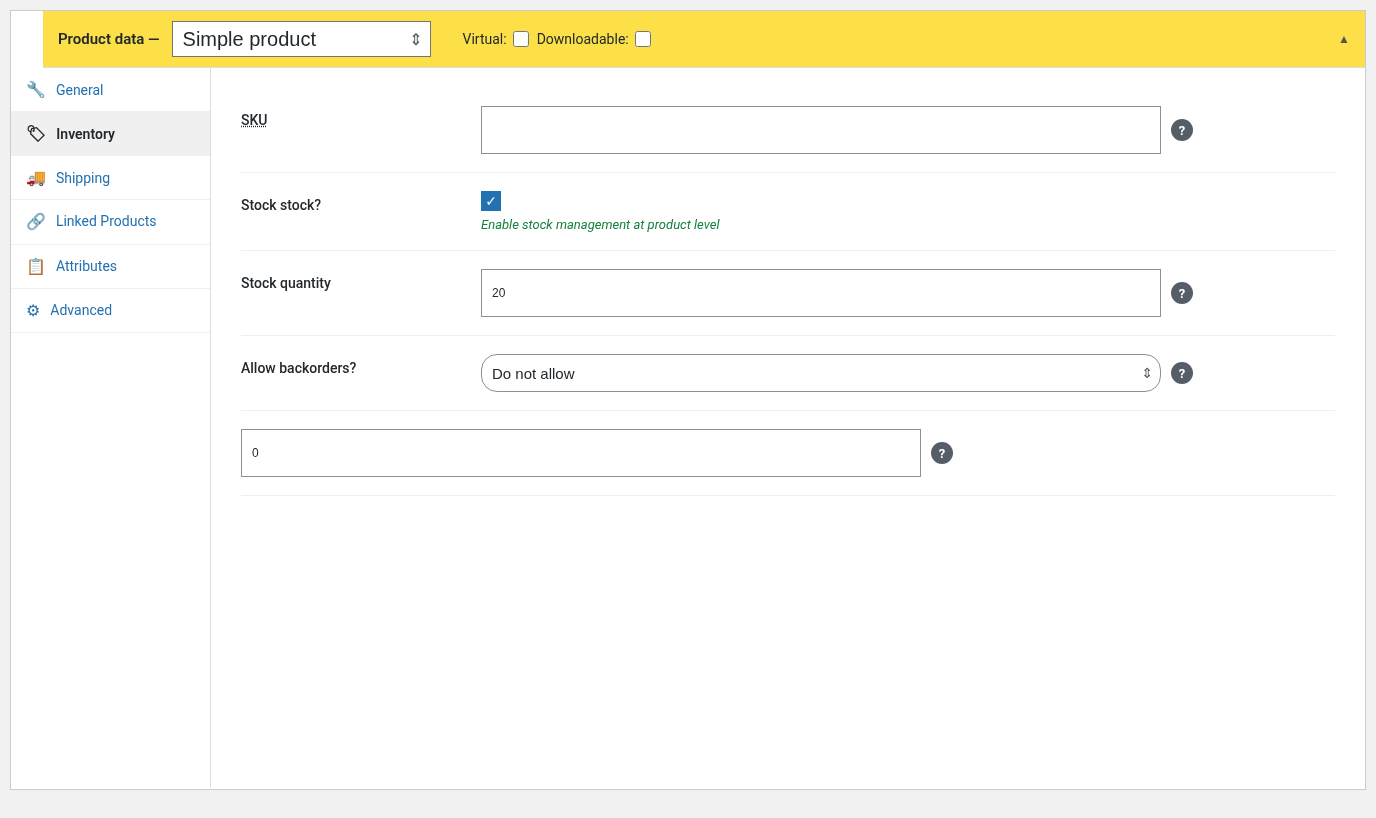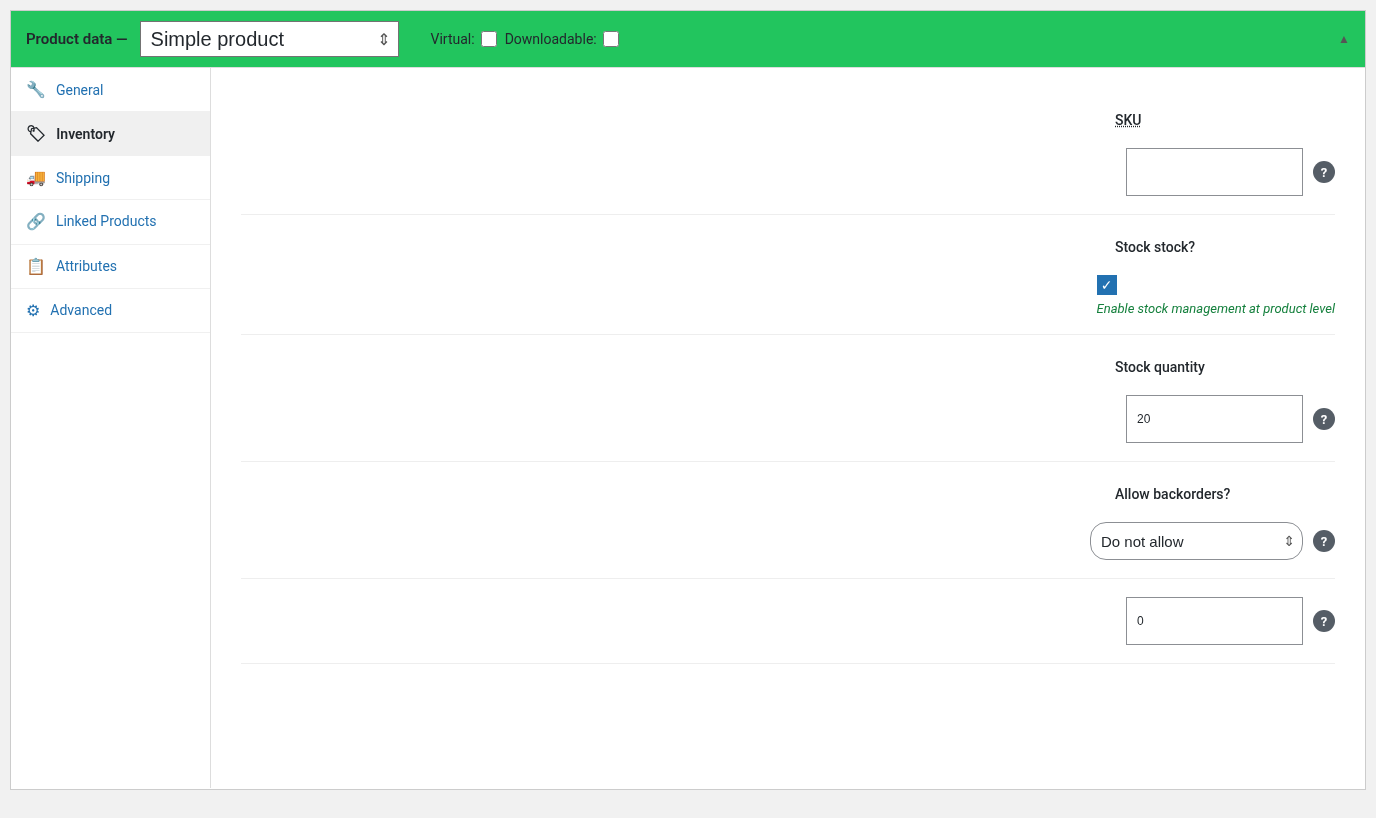--- a/index.html
+++ b/index.html
@@ -13,22 +13,23 @@
       background: #fff;
       border: 1px solid #ccc;
       margin: 10px;
       min-height: 780px;
     }
     .product-data-header {
       display: flex;
       align-items: center;
       padding: 10px 15px;
       border-bottom: 1px solid #ddd;
-      background: #22c55e;
+      background: #fde047;
       gap: 12px;
+      margin-left: 32px;
     }
     .product-data-title {
       font-size: 15px;
       font-weight: 600;
       color: #23282d;
       white-space: nowrap;
     }
     .product-type-select-wrapper {
       position: relative;
       display: inline-block;
@@ -109,25 +110,24 @@
       font-size: 16px;
       flex-shrink: 0;
     }
     .main-content {
       flex: 1;
       padding: 20px 30px;
       background: #fff;
     }
     .field-row {
       display: flex;
-      align-items: flex-end;
+      align-items: flex-start;
       padding: 18px 0;
       border-bottom: 1px solid #eee;
       gap: 20px;
-      flex-direction: column;
     }
     .field-label {
       width: 220px;
       flex-shrink: 0;
       font-size: 14px;
       color: #23282d;
       padding-top: 6px;
       font-weight: 500;
     }
     .field-label.underline {

